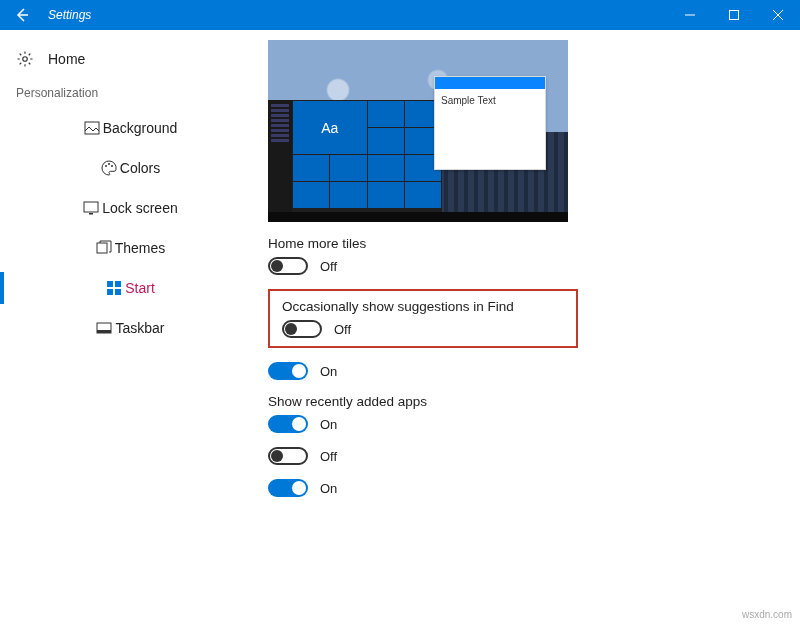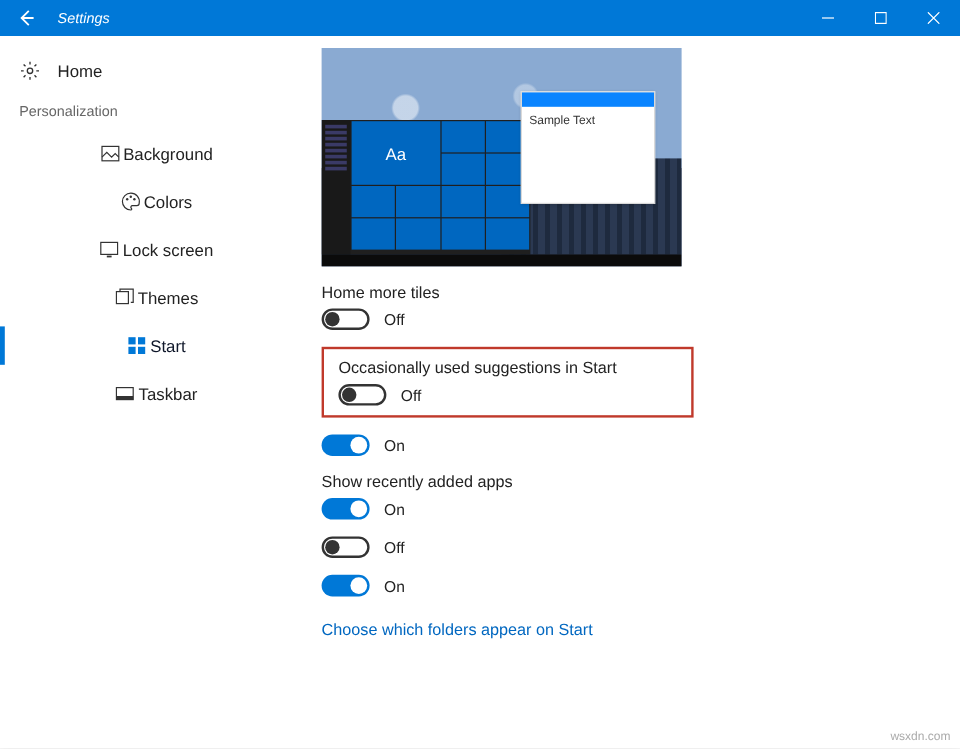--- a/index.html
+++ b/index.html
@@ -29,21 +29,21 @@
   .searchbox input { border:0; outline:0; flex:1; font-size:13px; color:#333; }
   .searchbox input::placeholder { color:#777; }
   .searchbox .sicon { color:#555; font-size:13px; }
   .section-label { font-size: 12px; color: #666; margin: 16px 0 8px 2px; }
   .nav { list-style:none; }
   .nav li {
     display:flex; align-items:center; gap: 2px; font-size: 14px; color:#222;
     height: 40px; padding-left: 2px; position:relative;justify-content:center;
   }
   .nav li .nicon { width:18px; display:flex; align-items:center; justify-content:center; color:#333; }
-  .nav li.active { color:#0f172a; }
+  .nav li.active { color:#be185d; }
   .nav li.active .nicon { color:#0078d7; }
   .nav li.active::before {
     content:""; position:absolute; left:-14px; top:4px; bottom:4px; width:4px; background:#0078d7;
   }
   .content { flex:1; padding: 10px 20px 10px 10px; overflow-y:auto; font-size:13px; color:#222; }
   .preview {
     width: 300px; height: 182px; position:relative; overflow:hidden;
     background: linear-gradient(#8aaad2 0 55%, #3a4a66 55% 100%);
     margin-bottom: 14px;
   }
@@ -245,21 +245,21 @@
         <div class="toggle-row">
           <div class="toggle off">
                 <div class="knob"></div>
               </div>
           <div class="state">Off</div>
         </div>
       </div>
 
       <div class="highlight-box">
         <div class="setting">
-          <div class="lbl">Occasionally used suggestions in Start</div>
+          <div class="lbl">Occasionally show suggestions in Find</div>
           <div class="toggle-row">
             <div class="toggle off">
                   <div class="knob"></div>
                 </div>
             <div class="state">Off</div>
           </div>
         </div>
       </div>
 
       <div class="setting">
@@ -292,19 +292,18 @@
 
       <div class="setting">
         <div class="toggle-row">
           <div class="toggle on">
                 <div class="knob"></div>
               </div>
           <div class="state">On</div>
         </div>
       </div>
 
-      <a class="link">Choose which folders appear on Start</a>
 
     </div>
   </div>
 </div>
 <div class="watermark">wsxdn.com</div>
 </div>
 
 </body></html>

